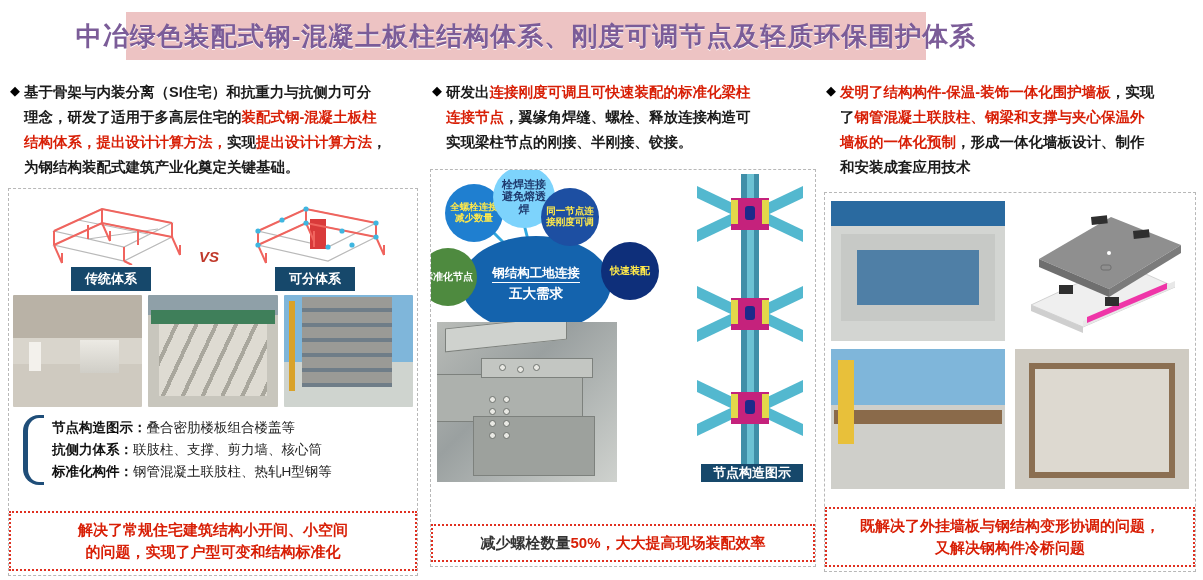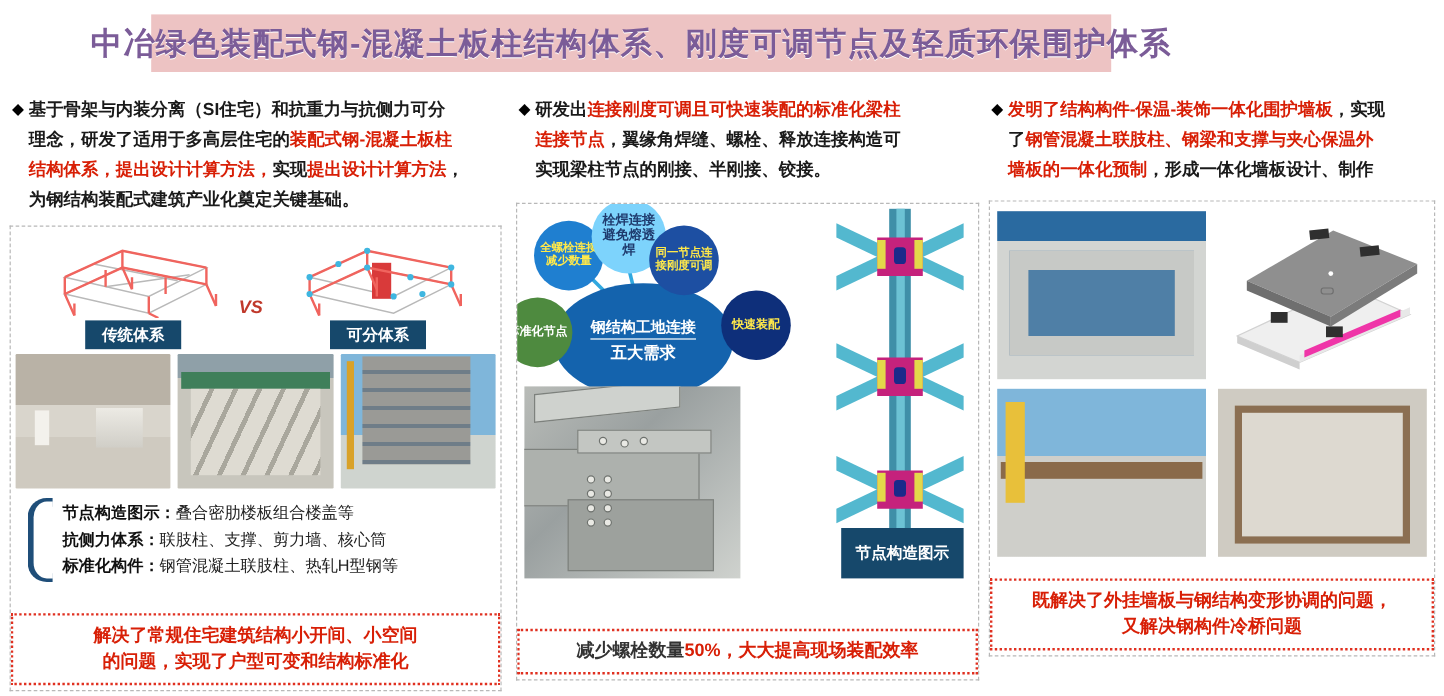--- a/index.html
+++ b/index.html
@@ -136,21 +136,21 @@
     position:absolute;left:6px;top:152px;width:180px;height:160px;
     background:linear-gradient(135deg,#b9bcb8 0%,#9aa0a0 40%,#cfd2ce 100%);
     overflow:hidden;
   }
   .mid-photo .beam{position:absolute;background:#a6aaa6;border:1px solid #7d817d;}
   .mid-photo .bolt{position:absolute;width:5px;height:5px;border-radius:50%;background:#e9e9e4;border:1px solid #6e726e;}
 
   .colsteel{position:absolute;right:6px;top:0px;width:118px;height:300px;}
   .node-label{
     position:absolute;right:12px;bottom:6px;
-    background:#16486b;color:#fff;font-size:13px;font-weight:bold;padding:12px 12px;
+    background:#16486b;color:#fff;font-size:13px;font-weight:bold;padding:0 12px;
   }
 
   
   .r-row{display:flex;gap:10px;padding:8px 6px 0 6px;}
   .r-ph{flex:1 1 0;height:140px;position:relative;overflow:hidden;}
   .r-panel{background:linear-gradient(#2a6aa0 0 18%,#d3d5d2 18% 100%);}
   .r-panel:after{content:"";position:absolute;left:6%;top:24%;width:88%;height:62%;
      border:16px solid #c7c9c6;background:#4f7fa6;box-sizing:border-box;}
   .r-cad{background:#ffffff;}
   .r-site{background:linear-gradient(#7fb6da 0 40%, #cfcfca 40% 100%);}
@@ -364,20 +364,21 @@
   </div>
 
   <div class="col col-3">
 
     <div class="col-head">
       <span class="bullet">◆</span>
       <span class="body" id="c3p">
           <div><span class="rd">发明了结构构件-保温-装饰一体化围护墙板</span><span class="bk">，实现</span></div>
           <div><span class="bk">了</span><span class="rd">钢管混凝土联肢柱、钢梁和支撑与夹心保温外</span></div>
           <div><span class="rd">墙板的一体化预制</span><span class="bk">，形成一体化墙板设计、制作</span></div>
+          <div><span class="bk">和安装成套应用技术</span></div>
         </span>
     </div>
 
     <div class="panel" style="height:380px;margin-top:8px;">
 
       <div class="r-row">
         <div class="r-ph r-panel"></div>
         <div class="r-ph r-cad">
           <svg width="100%" height="100%" viewBox="0 0 170 140" preserveAspectRatio="xMidYMid meet">
             <polygon points="14,104 66,126 158,86 104,62" fill="#efefef" stroke="#d2d2d2"></polygon>

